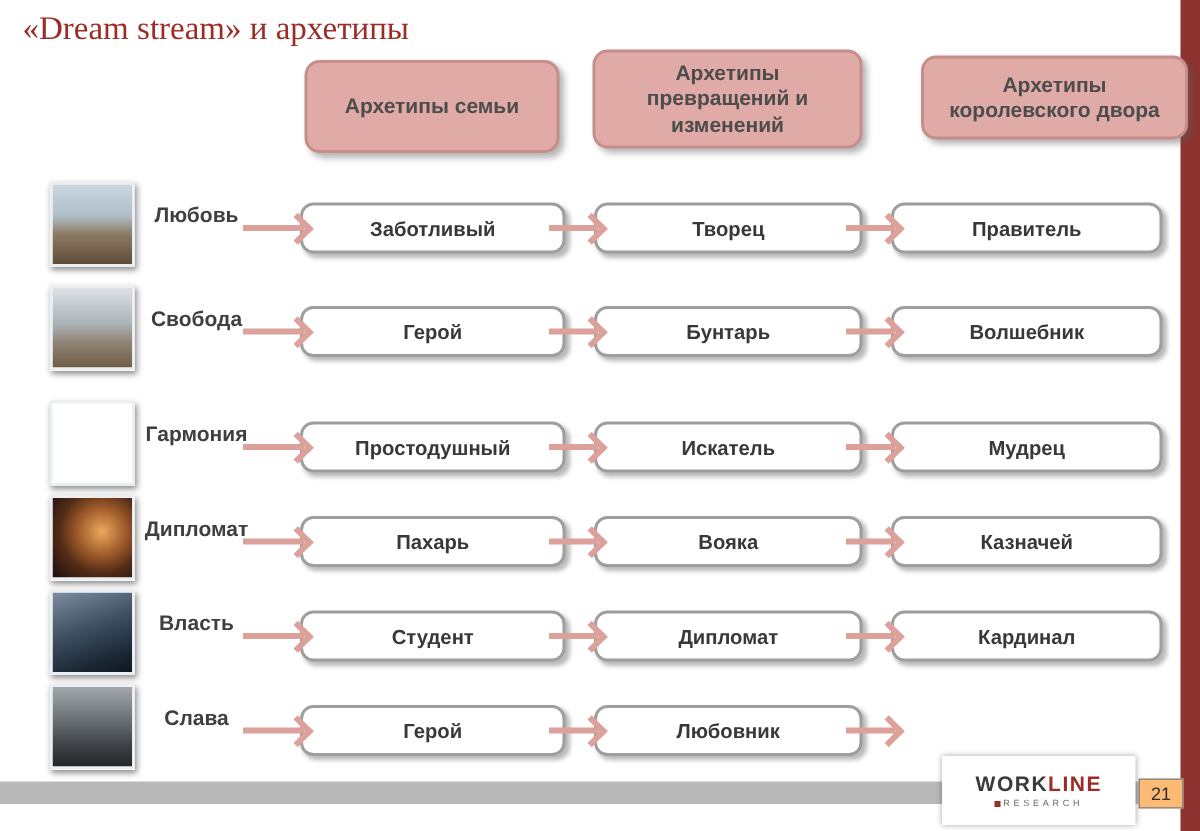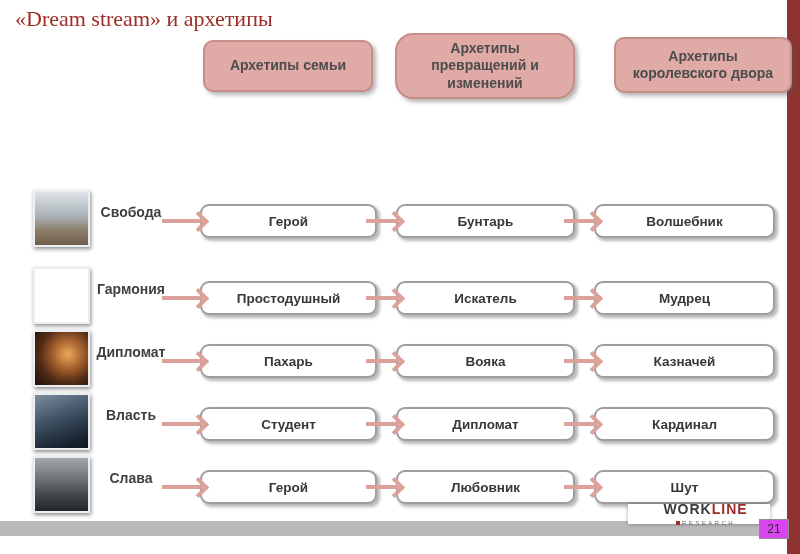--- a/index.html
+++ b/index.html
@@ -22,22 +22,22 @@
 
   
   .hdr{
     position:absolute;box-sizing:border-box;
     background:#e0aaa6;border:2px solid #c68d89;border-radius:10px;
     box-shadow:3px 3px 4px rgba(90,90,90,.45);
     display:flex;align-items:center;justify-content:center;text-align:center;
     font-weight:bold;font-size:14px;color:#4c4c4c;line-height:1.25;
     padding:2px 10px;z-index:2;
   }
-  .hdr1{left:203px;top:40px;width:170px;height:52px;}
-  .hdr2{left:395px;top:33px;width:180px;height:66px;border-radius:18px;}
+  .hdr1{left:203px;top:40px;width:170px;height:62px;}
+  .hdr2{left:395px;top:33px;width:180px;height:66px;}
   .hdr3{left:592px;top:37px;width:178px;height:56px;margin-left:22px;}
 
   
   .row{position:absolute;left:0;width:800px;height:70px;}
   .photo{
     position:absolute;left:33px;top:4px;width:57px;height:57px;
     border:2px solid #eceff1;box-sizing:border-box;
     box-shadow:1px 2px 4px rgba(0,0,0,.45);
   }
   .p1{background:linear-gradient(180deg,#cdd7df 0%,#aebec8 40%,#8d7c64 62%,#5f4c38 100%);}
@@ -72,48 +72,66 @@
   .arrow .hd{
     flex:0 0 auto;width:11px;height:11px;display:block;
     border-top:4px solid #dca19b;border-right:4px solid #dca19b;
     transform:rotate(45deg);margin-left:-12px;
   }
 
   
   .right-bar{position:absolute;left:787px;top:0;width:13px;height:554px;background:#8e332f;z-index:1;}
   .footer-bar{position:absolute;left:0;top:521px;width:787px;height:15px;background:#b9b9b9;z-index:1;}
   .logo-plate{
-    position:absolute;left:628px;top:504px;width:129px;height:20px;
+    position:absolute;left:628px;top:504px;width:129px;height:46px;
     background:#ffffff;box-shadow:0 0 4px rgba(0,0,0,.35);
     display:flex;flex-direction:column;align-items:center;justify-content:center;
     z-index:3;
-    padding-left:13px;
   }
   .logo-line1{font-weight:bold;font-size:14px;letter-spacing:1px;color:#3a3a3a;line-height:1.1;}
   .logo-line1 .line-red{color:#9c2d26;}
   .logo-line2{font-size:6px;letter-spacing:2.5px;color:#6a6a6a;display:flex;align-items:center;gap:2px;margin-top:2px;}
   .red-sq{width:4px;height:4px;background:#9c2d26;display:inline-block;}
   .page-box{
     position:absolute;left:759px;top:519px;width:30px;height:20px;
-    background:#d946ef;border:1px solid #8c8c8c;box-sizing:border-box;
+    background:#fdba74;border:1px solid #8c8c8c;box-sizing:border-box;
     color:#2f2f2f;font-size:12px;
     display:flex;align-items:center;justify-content:center;z-index:3;
   }
 </style>
 </head>
 <body>
 
 <div class="slide">
 
   <div class="title">«Dream stream» и архетипы</div>
 
   <div class="hdr hdr1">Архетипы семьи</div>
   <div class="hdr hdr2">Архетипы превращений и изменений</div>
   <div class="hdr hdr3">Архетипы королевского двора</div>
 
+  <div class="row" style="top:117px">
+    <div class="photo p1"></div>
+    <div class="vlabel">Любовь</div>
+    <div class="arrow ar-l">
+        <i class="sh"></i>
+        <i class="hd"></i>
+      </div>
+    <div class="cell c1">Заботливый</div>
+    <div class="arrow ar-m">
+        <i class="sh"></i>
+        <i class="hd"></i>
+      </div>
+    <div class="cell c2">Творец</div>
+    <div class="arrow ar-r">
+        <i class="sh"></i>
+        <i class="hd"></i>
+      </div>
+    <div class="cell c3">Правитель</div>
+  </div>
 
   <div class="row" style="top:186px">
     <div class="photo p2"></div>
     <div class="vlabel">Свобода</div>
     <div class="arrow ar-l">
         <i class="sh"></i>
         <i class="hd"></i>
       </div>
     <div class="cell c1">Герой</div>
     <div class="arrow ar-m">
@@ -198,21 +216,20 @@
     <div class="cell c1">Герой</div>
     <div class="arrow ar-m">
         <i class="sh"></i>
         <i class="hd"></i>
       </div>
     <div class="cell c2">Любовник</div>
     <div class="arrow ar-r">
         <i class="sh"></i>
         <i class="hd"></i>
       </div>
-    <div class="cell c3">Шут</div>
   </div>
 
   <div class="right-bar"></div>
   <div class="footer-bar"></div>
 
   <div class="logo-plate">
     <div class="logo-line1"><span>WORK</span><span class="line-red">LINE</span></div>
     <div class="logo-line2">
         <span class="red-sq"></span>
         <span>RESEARCH</span>

